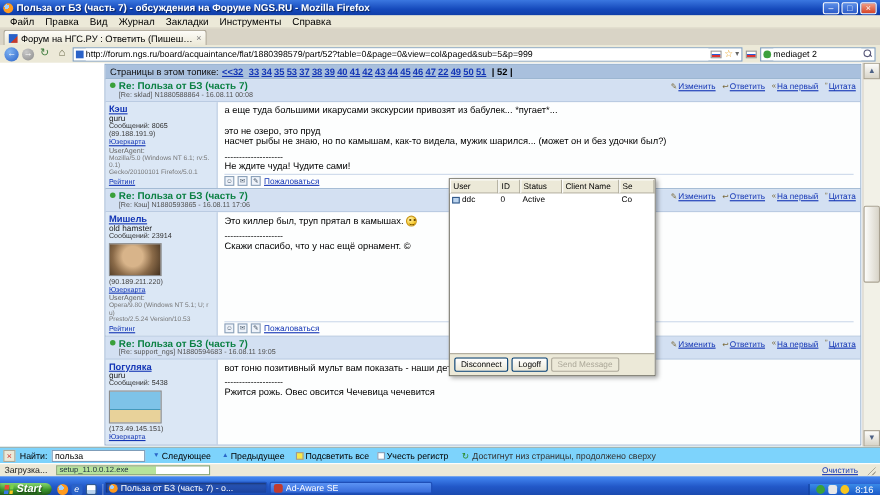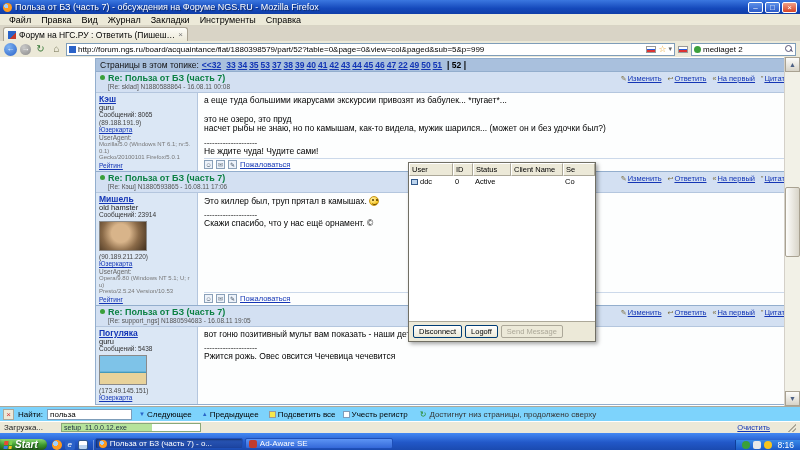--- a/index.html
+++ b/index.html
@@ -2,21 +2,21 @@
 <html><head>
 <meta charset="utf-8">
 <style>
   *{margin:0;padding:0;box-sizing:border-box;font-family:"Liberation Sans",sans-serif}
   html,body{width:800px;height:450px;overflow:hidden;background:#000}
   .screen{width:800px;height:450px;display:flex;flex-direction:column;background:#ece9d8}
 
   
   .titlebar{height:14px;background:linear-gradient(#3b77e0,#1549bb 60%,#0f3da8);display:flex;align-items:center;padding:0 3px;gap:3px;flex:none}
   .fx-icon{width:9px;height:9px;border-radius:50%;background:radial-gradient(circle at 35% 35%,#9fd0ff 0 25%,#ff9a1e 26% 70%,#d96a00 100%);flex:none}
-  .title-text{color:#fff;font-size:9px;font-weight:normal;white-space:nowrap;overflow:hidden;text-overflow:ellipsis;flex:1;text-shadow:1px 1px 1px rgba(0,0,0,.5)}
+  .title-text{color:#fff;font-size:9px;font-weight:bold;white-space:nowrap;overflow:hidden;text-overflow:ellipsis;flex:1;text-shadow:1px 1px 1px rgba(0,0,0,.5)}
   .winbtns{display:flex;gap:2px;flex:none}
   .wb{width:15px;height:11px;border-radius:2px;border:1px solid #fff;color:#fff;font-size:8px;line-height:9px;text-align:center}
   .wb.min,.wb.max{background:linear-gradient(#5c8fe8,#2b5bc8)}
   .wb.close{background:linear-gradient(#f0a088,#d64325)}
   .wb.min::before{content:"–"}.wb.max::before{content:"□"}.wb.close::before{content:"×"}
 
   
   .menubar{height:12px;background:#ece9d8;display:flex;align-items:center;padding-left:4px;flex:none;border-bottom:1px solid #d8d4c4}
   .menu-item{font-size:9px;padding:0 5px;color:#000}
 
@@ -54,21 +54,21 @@
   .mag::before{content:"";position:absolute;left:0;top:0;width:5px;height:5px;border:1px solid #557;border-radius:50%}
   .mag::after{content:"";position:absolute;left:5px;top:5px;width:3px;height:1px;background:#557;transform:rotate(45deg)}
 
   
   .bookmarksbar{height:11px;background:#ece9d8;border-bottom:1px solid #b8b4a4;display:flex;align-items:center;padding-left:5px;gap:4px;flex:none}
   .bm{display:flex;align-items:center;gap:2px;font-size:8px}
   .bm-icon{width:7px;height:7px;border-radius:50%;background:radial-gradient(#ffd37a,#e8921e);flex:none}
 
   
   .content{flex:1;position:relative;background:#fff;overflow:hidden}
-  .page{position:absolute;left:95px;right:6px;top:1px}
+  .page{position:absolute;left:95px;right:17px;top:1px}
   .forum-table{border:1px solid #93aecd}
   .pgbar{background:#a9c0dd;padding:1px 4px;font-size:8.5px;display:flex;align-items:center;gap:3px;white-space:nowrap;overflow:hidden}
   .pg-label{color:#111}
   .pgbar a{color:#1335b5;font-weight:bold;text-decoration:underline;margin-right:2px}
   .pg-pages{display:inline}
   .pg-current{font-weight:bold;color:#000}
 
   .post{border-top:1px solid #93aecd}
   .post-header{background:#d3e0f2;display:flex;justify-content:space-between;align-items:flex-start;padding:1px 4px;border-bottom:1px solid #b4c6de}
   .ph-left{display:flex;gap:3px;align-items:flex-start}
@@ -144,21 +144,21 @@
   .fb-ic{font-size:6px;color:#2a66c8}
   .fb-ic.down::before{content:"▼"}
   .fb-ic.up::before{content:"▲"}
   .fb-ic.hl{width:7px;height:7px;background:#f7e84a;border:1px solid #999}
   .fb-check{display:flex;align-items:center;gap:2px}
   .cb{width:7px;height:7px;border:1px solid #7f9db9;background:#fff;flex:none}
   .fb-status{display:flex;align-items:center;gap:3px;margin-left:8px;color:#333}
   .fb-ic.wrap::before{content:"↻";color:#2a8a2a;font-size:8px}
 
   
-  .statusbar{height:12px;background:#ece9d8;border-top:1px solid #fff;display:flex;align-items:center;gap:18px;padding:0 4px;flex:none;font-size:8px}
+  .statusbar{height:12px;background:#ece9d8;border-top:1px solid #fff;display:flex;align-items:center;gap:8px;padding:0 4px;flex:none;font-size:8px}
   .sb-text{color:#222;flex:none}
   .dl{width:140px;height:9px;border:1px solid #8aa87a;background:linear-gradient(90deg,#b6e39b 0 65%,#fff 65%);display:flex;align-items:center;padding:0 2px;flex:none}
   .dl-text{font-size:7px;color:#234;white-space:nowrap;overflow:hidden}
   .sb-spacer{flex:1}
   .sb-clear{color:#1335b5;text-decoration:underline;font-size:7.5px}
   .grip{width:8px;height:8px;background:linear-gradient(135deg,transparent 50%,#aca899 50% 60%,transparent 60% 75%,#aca899 75% 85%,transparent 85%)}
 
   
   .taskbar{height:17px;background:linear-gradient(#4489f4,#2258c8 55%,#1a4ab0);display:flex;align-items:flex-end;flex:none}
   .start{flex:none;background:linear-gradient(#8ad872,#3d9a2e 55%,#2e7a23);border-radius:0 8px 8px 0;color:#fff;font-weight:bold;font-style:italic;font-size:10px;display:flex;align-items:center;gap:3px;padding:0 9px 0 4px;text-shadow:1px 1px 1px rgba(0,0,0,.45);box-shadow:inset 0 -2px 3px rgba(0,0,0,.25)}

